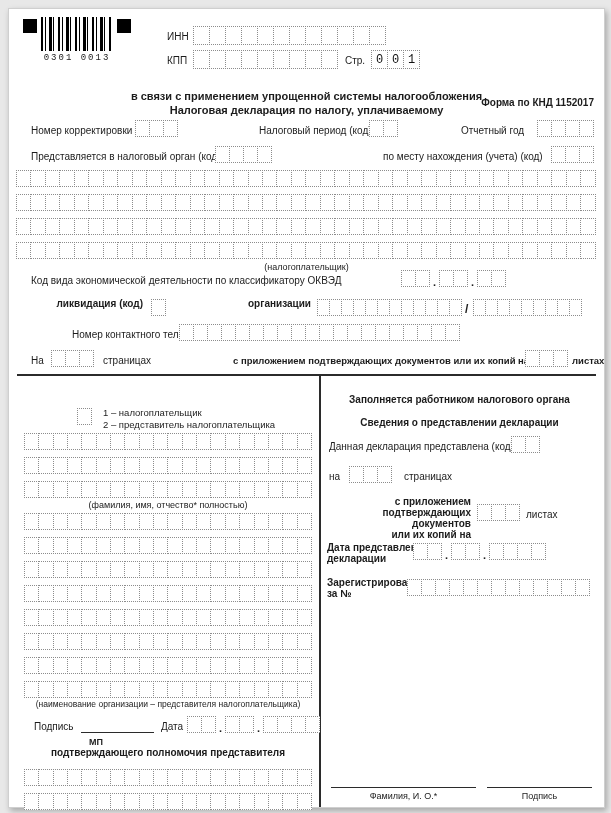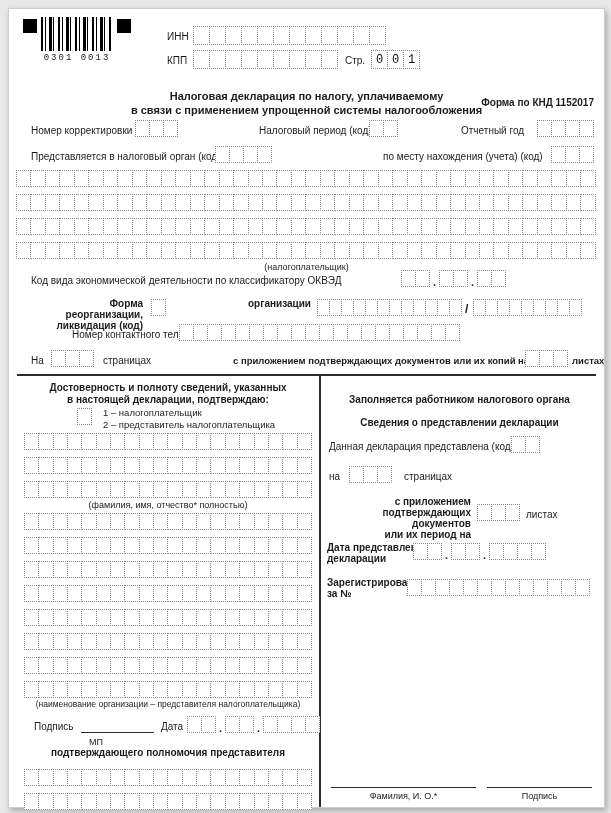--- a/index.html
+++ b/index.html
@@ -80,22 +80,22 @@
       </div>
     <div class="abs lbl" style="left:336px;top:46px;">Стр.</div>
     <div class="abs cells c17" style="left:362px;top:41px;">
         <span class="cell">0</span>
         <span class="cell">0</span>
         <span class="cell">1</span>
       </div>
 
     <div class="abs formcode" style="top:64px;">Форма по КНД 1152017</div>
     <div class="abs title" style="top:80px;">
+      <div>в связи с применением упрощенной системы налогообложения</div>
       <div>Налоговая декларация по налогу, уплачиваемому</div>
-      <div>в связи с применением упрощенной системы налогообложения</div>
     </div>
 
     <div class="abs lbl" style="left:22px;top:116px;">Номер корректировки</div>
     <div class="abs cells" style="left:126px;top:111px;">
         <span class="cell"></span>
         <span class="cell"></span>
         <span class="cell"></span>
       </div>
     <div class="abs lbl" style="left:250px;top:116px;">Налоговый период (код)</div>
     <div class="abs cells" style="left:360px;top:111px;">
@@ -308,21 +308,20 @@
           <span class="cell"></span>
         </span>
       <span class="dot">.</span>
       <span class="cells">
           <span class="cell"></span>
           <span class="cell"></span>
         </span>
     </div>
 
     <div class="abs rlabel" style="left:22px;top:289px;width:112px;">
-      <div>Форма реорганизации,</div>
       <div>ликвидация (код)</div>
     </div>
     <div class="abs cells" style="left:142px;top:290px;">
         <span class="cell"></span>
       </div>
     <div class="abs rlabel" style="left:172px;top:289px;width:130px;">
       <div>организации</div>
     </div>
     <div class="abs cells c13" style="left:308px;top:290px;">
         <span class="cell"></span>
@@ -386,24 +385,20 @@
     <div class="abs cells" style="left:516px;top:341px;">
         <span class="cell"></span>
         <span class="cell"></span>
         <span class="cell"></span>
       </div>
     <div class="abs lbl-sm" style="left:563px;top:346px;">листах</div>
 
     <div class="abs hline" style="top:365px;"></div>
     <div class="abs vline"></div>
 
-    <div class="abs llabel center-col" style="left:8px;top:373px;width:302px;line-height:12px;">
-      <div>Достоверность и полноту сведений, указанных</div>
-      <div>в настоящей декларации, подтверждаю:</div>
-    </div>
     <div class="abs cells" style="left:68px;top:399px;">
         <span class="cell"></span>
       </div>
     <div class="abs" style="left:94px;top:398px;font-size:9.5px;">1 – налогоплательщик</div>
     <div class="abs" style="left:94px;top:410px;font-size:9.5px;">2 – представитель налогоплательщика</div>
 
     <div class="abs grid" style="left:16px;top:424px;width:287px;">
         <div class="cellrow">
           <span class="cell"></span>
           <span class="cell"></span>
@@ -667,21 +662,21 @@
           <span class="cell"></span>
         </span>
       <span class="dot">.</span>
       <span class="cells">
           <span class="cell"></span>
           <span class="cell"></span>
           <span class="cell"></span>
           <span class="cell"></span>
         </span>
     </div>
-    <div class="abs" style="left:80px;top:728px;font-size:9px;font-weight:400;">МП</div>
+    <div class="abs" style="left:80px;top:728px;font-size:9px;font-weight:700;">МП</div>
 
     <div class="abs llabel center-col" style="left:8px;top:738px;width:302px;line-height:12px;">
       <div>подтверждающего полномочия представителя</div>
     </div>
     <div class="abs grid" style="left:16px;top:760px;width:287px;">
         <div class="cellrow">
           <span class="cell"></span>
           <span class="cell"></span>
           <span class="cell"></span>
           <span class="cell"></span>
@@ -739,21 +734,21 @@
     <div class="abs cells" style="left:340px;top:457px;">
         <span class="cell"></span>
         <span class="cell"></span>
         <span class="cell"></span>
       </div>
     <div class="abs lbl" style="left:395px;top:462px;">страницах</div>
 
     <div class="abs rlabel" style="left:320px;top:487px;width:142px;">
       <div>с приложением</div>
       <div>подтверждающих документов</div>
-      <div>или их период на</div>
+      <div>или их копий на</div>
     </div>
     <div class="abs cells" style="left:468px;top:495px;">
         <span class="cell"></span>
         <span class="cell"></span>
         <span class="cell"></span>
       </div>
     <div class="abs lbl" style="left:517px;top:500px;">листах</div>
 
     <div class="abs llabel" style="left:318px;top:533px;">
       <div>Дата представления</div>

